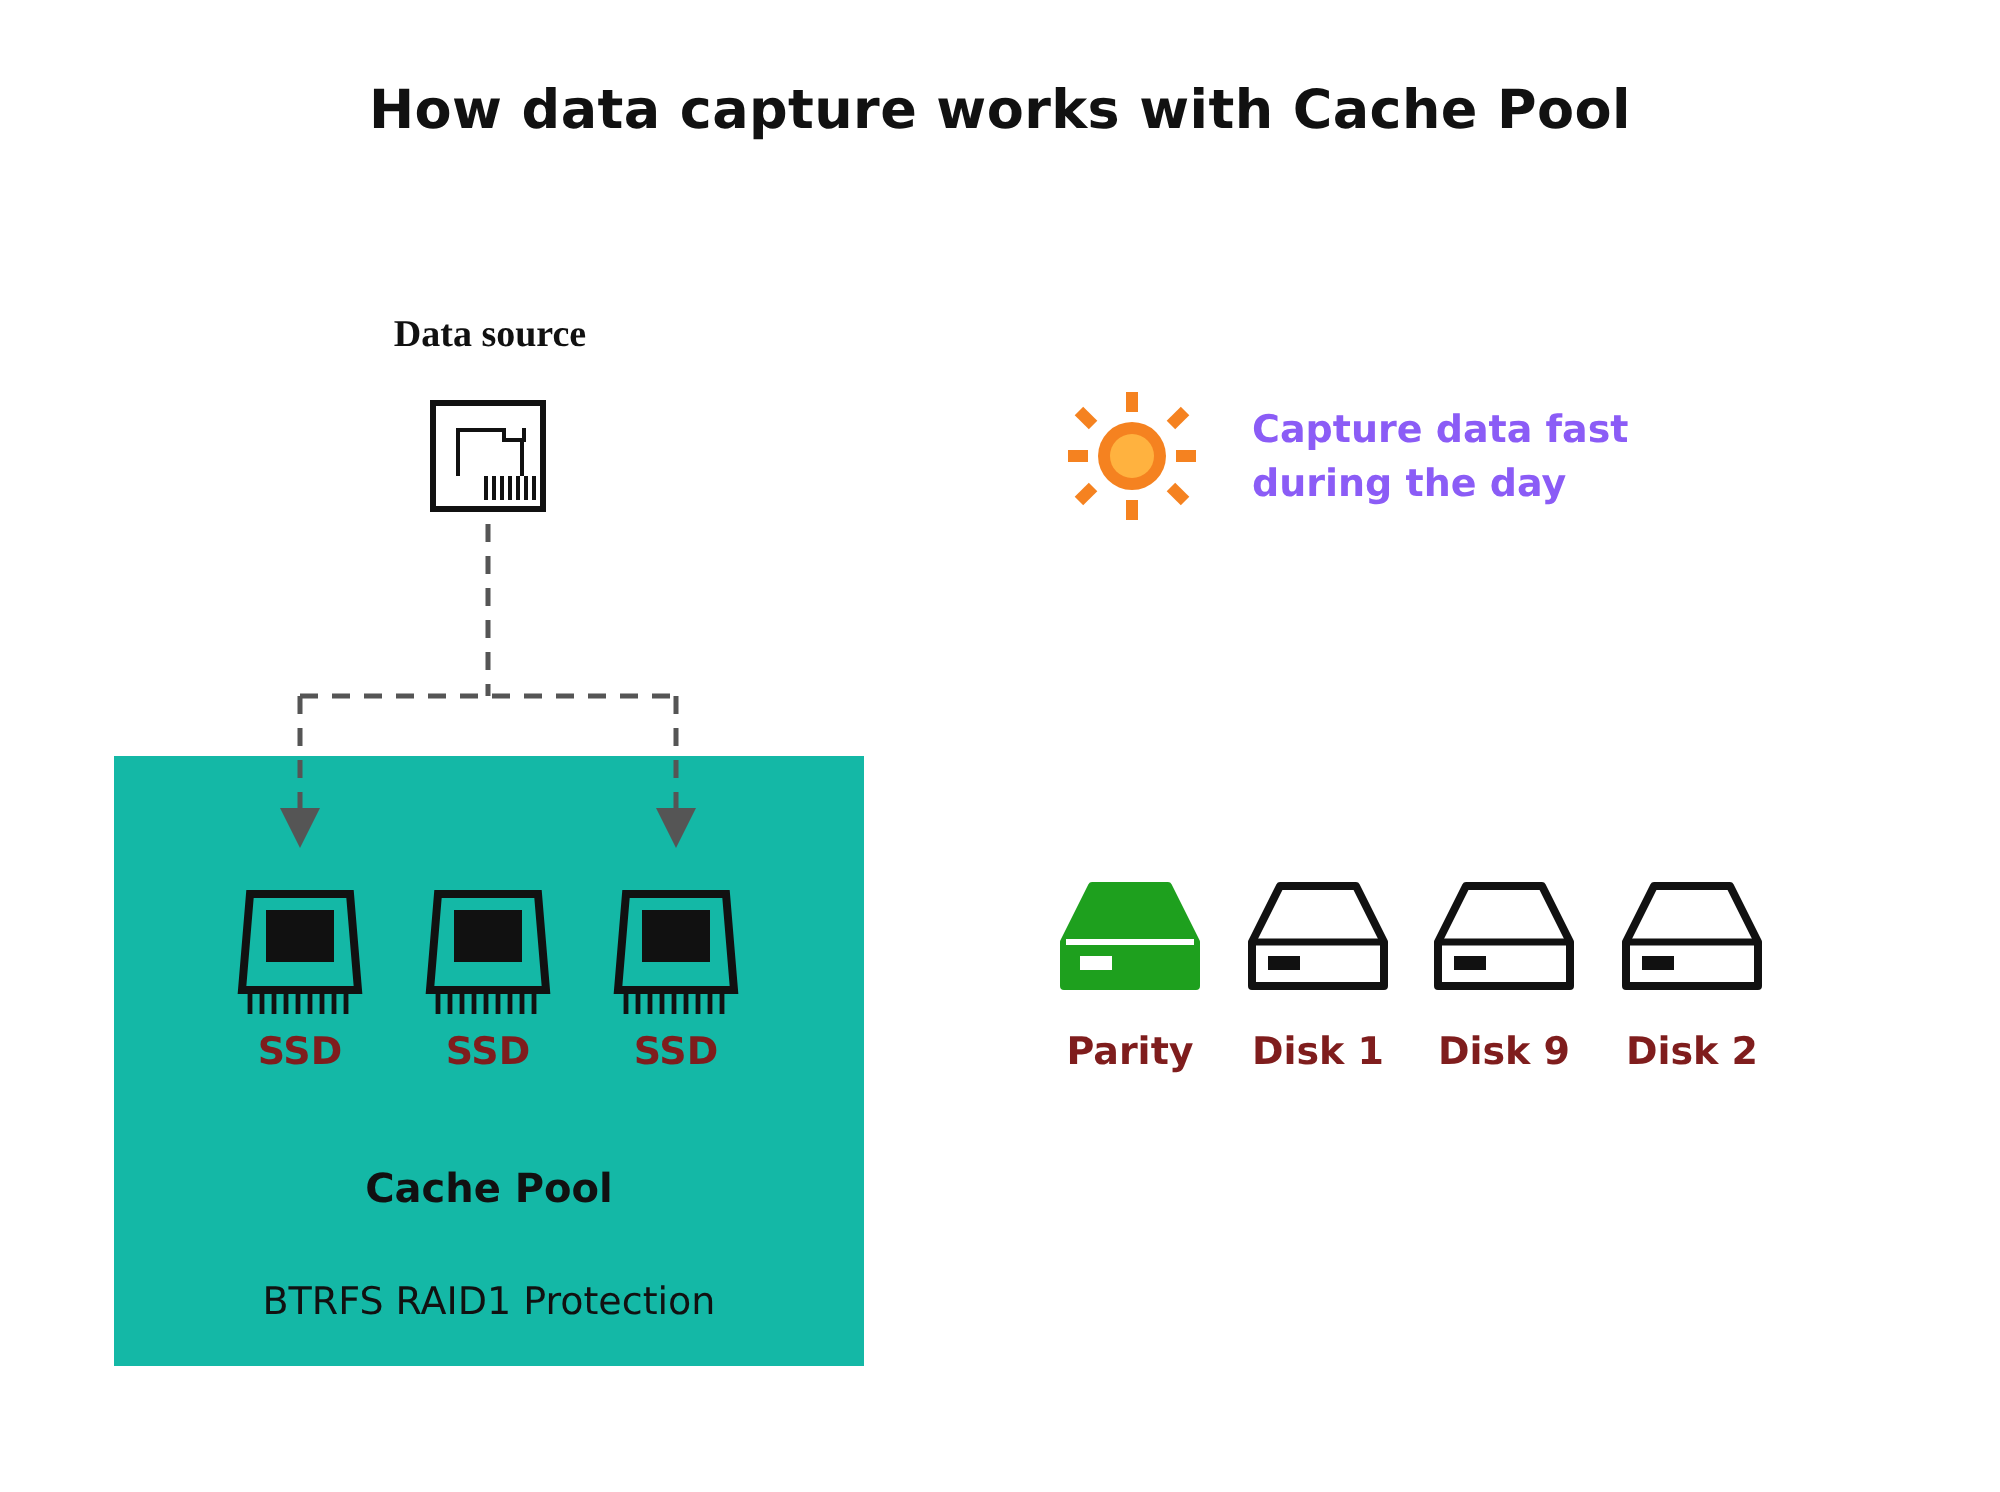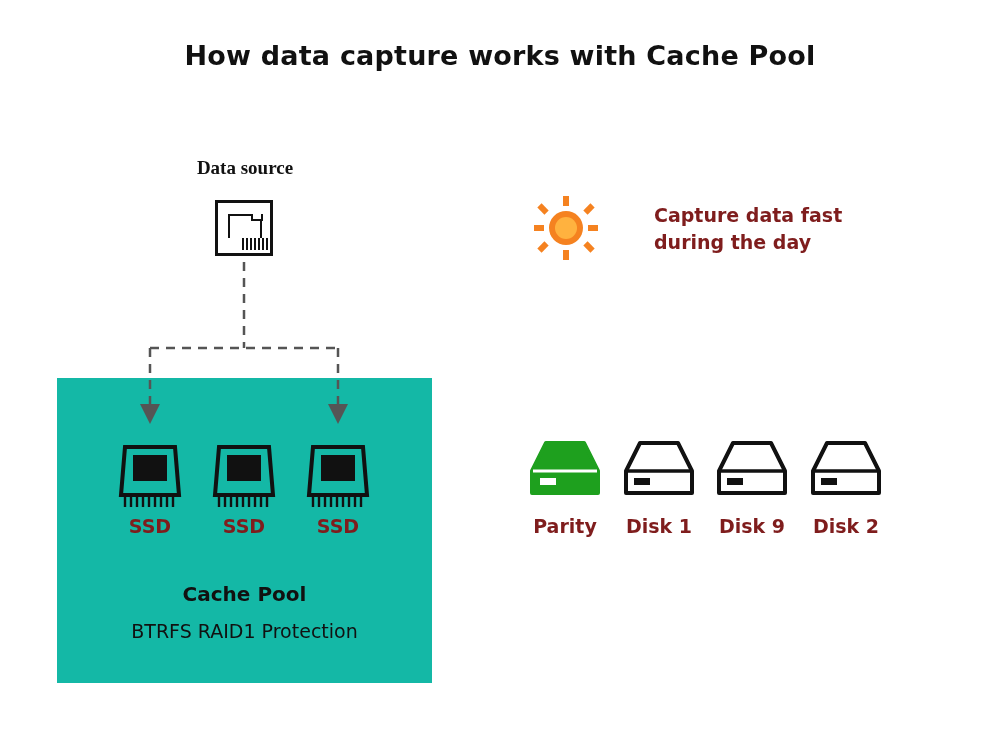--- a/index.html
+++ b/index.html
@@ -105,22 +105,21 @@
     height: 64px;
   }
   .sun-text {
     position: absolute;
     left: 626px;
     top: 202px;
     width: 330px;
     font-size: 19px;
     font-weight: bold;
     line-height: 27px;
-    color: #7f1d1d;
-    margin-left: 28px;
+    color: #8b5cf6;
   }
 
   
   .panel {
     position: absolute;
     background: #14b8a6;
   }
   #cache-panel {
     left: 57px;
     top: 378px;
@@ -142,20 +141,21 @@
     font-weight: bold;
     color: #111111;
   }
   .panel-sub {
     position: absolute;
     left: 0;
     width: 100%;
     text-align: center;
     font-size: 19px;
     color: #111111;
+    margin-top: 20px;
   }
   #cache-title { top: 204px; }
   #cache-sub { top: 242px; }
   #array-title { top: 204px; }
   #array-sub { top: 242px; }
 
   
   .device {
     position: absolute;
     width: 100px;

